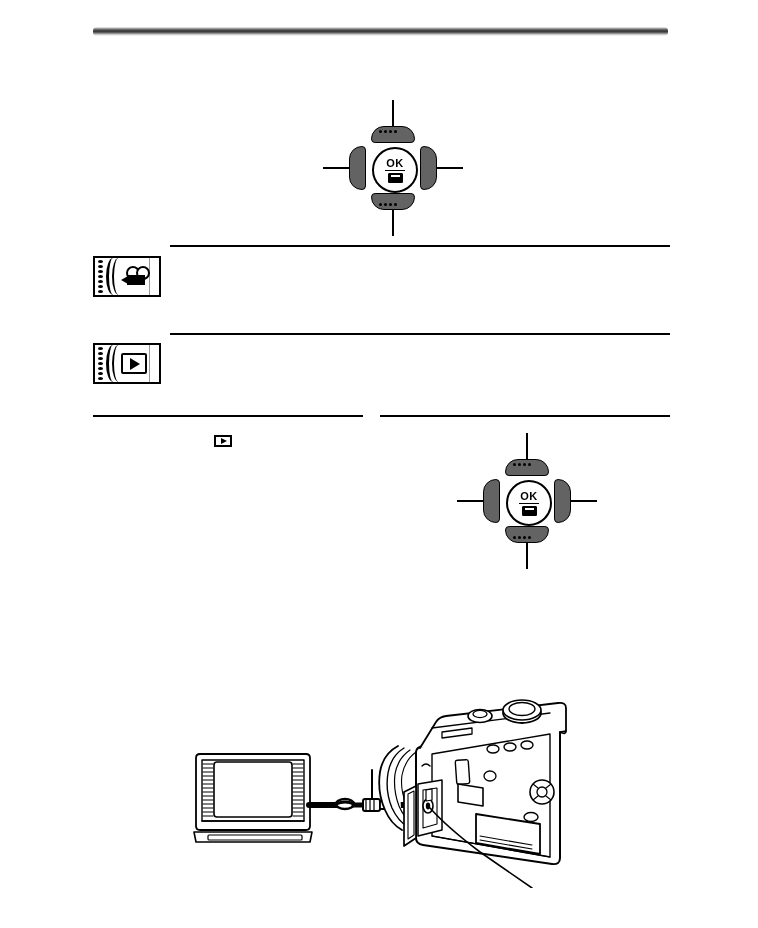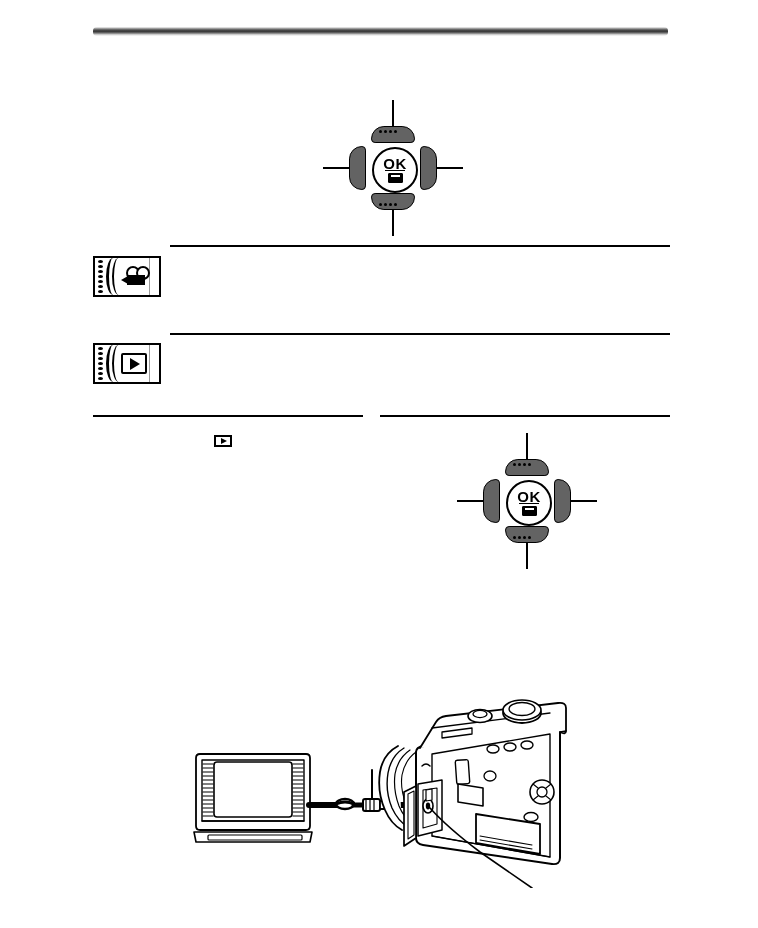--- a/index.html
+++ b/index.html
@@ -254,21 +254,21 @@
     border: 2px solid #000000;
     border-radius: 50%;
     background: #ffffff;
     display: flex;
     flex-direction: column;
     align-items: center;
     justify-content: center;
   }
   .pad-center .ok-text {
     font-family: "Liberation Sans", sans-serif;
-    font-size: 15px;
+    font-size: 11px;
     font-weight: bold;
     line-height: 11px;
     letter-spacing: 0.5px;
     color: #000000;
   }
   .pad-center .ok-bar {
     width: 20px;
     height: 0;
     border-top: 1.5px solid #000000;
     margin: 1px 0 2px 0;

